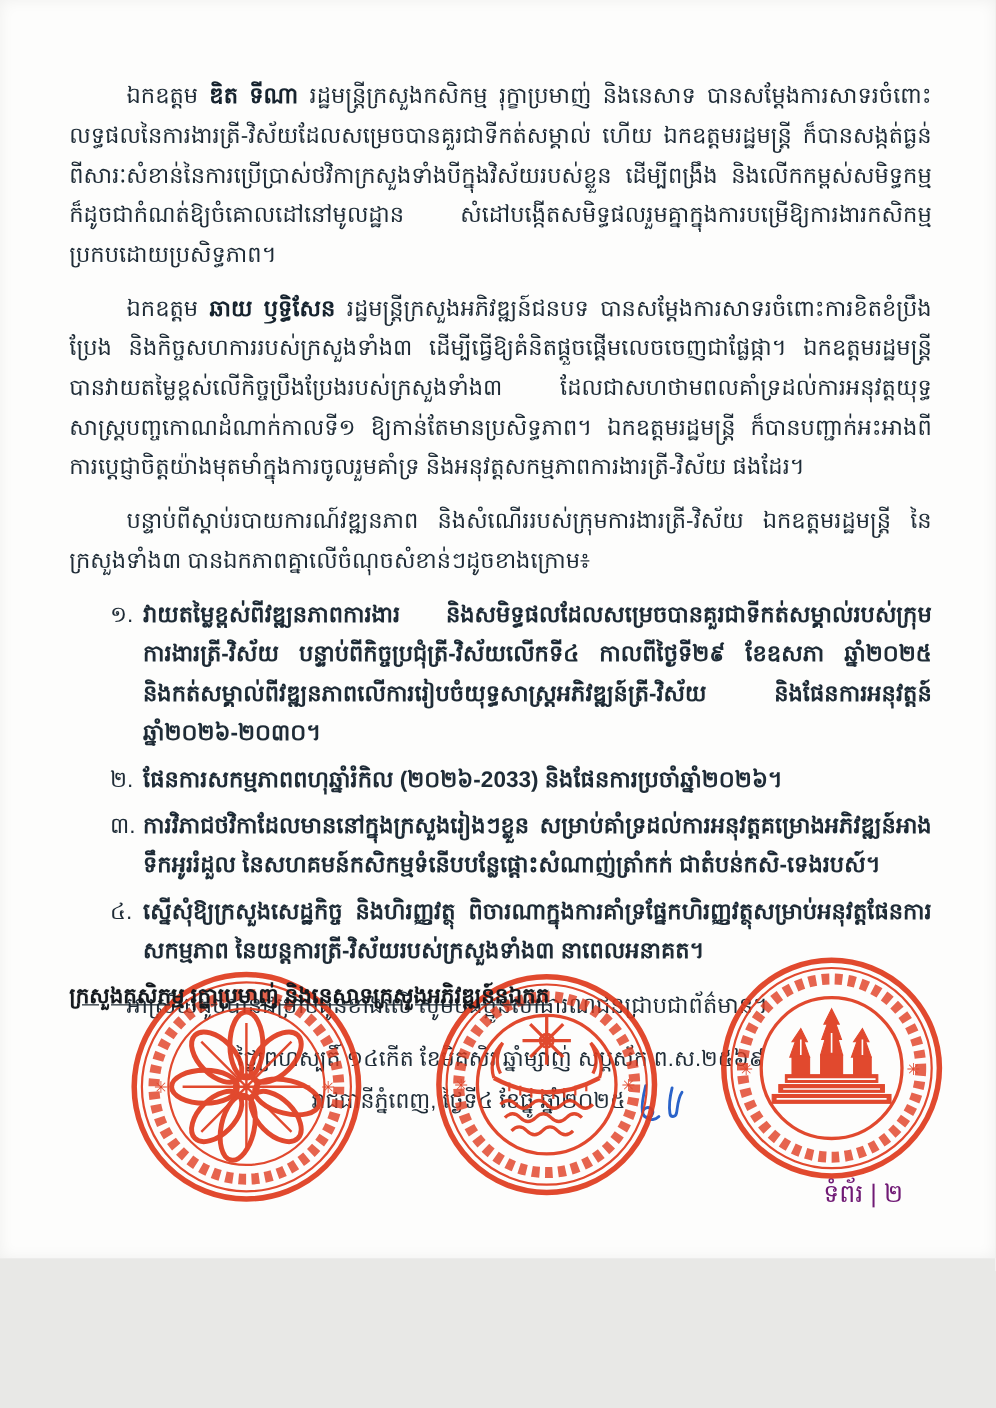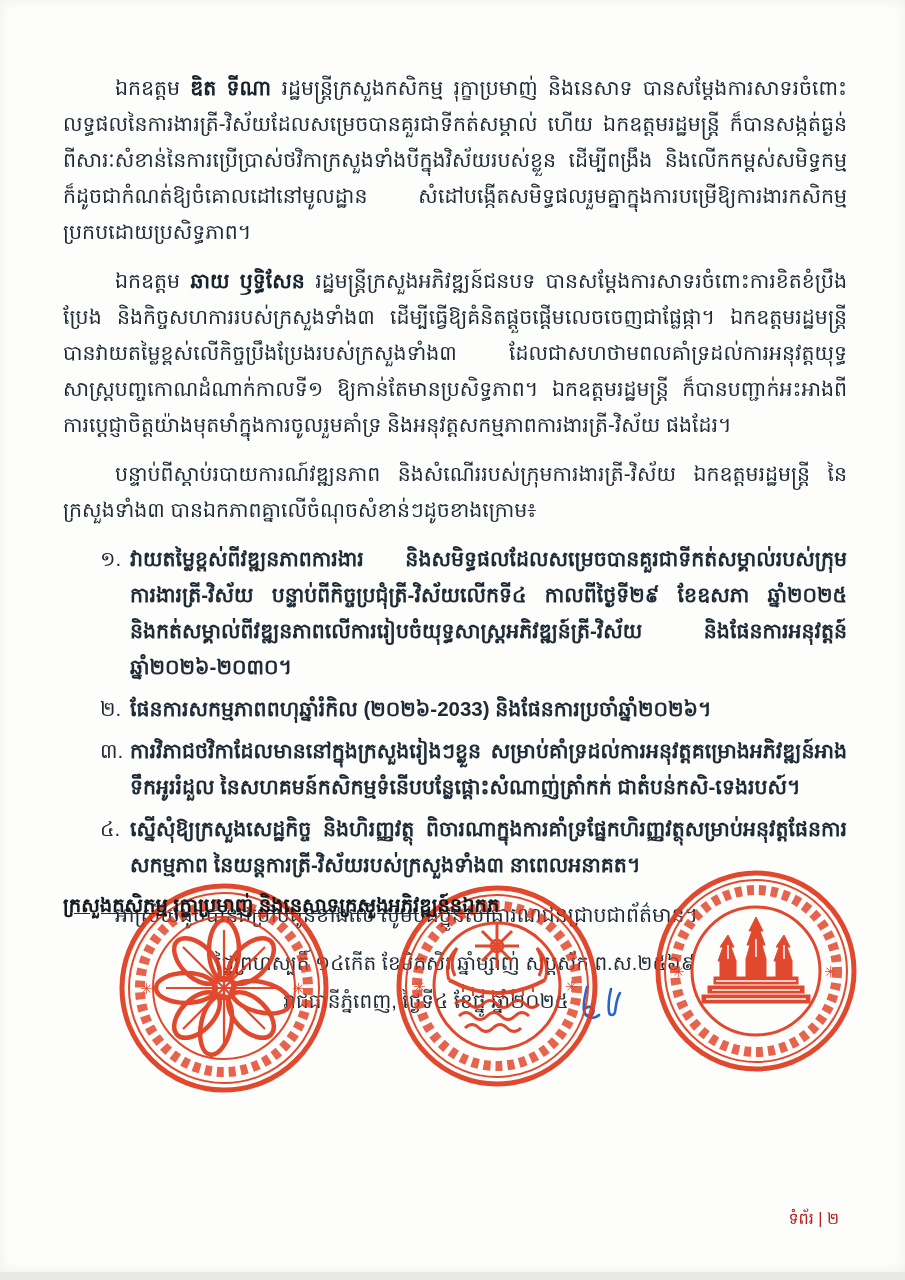--- a/index.html
+++ b/index.html
@@ -2,21 +2,21 @@
 <html lang="km"><head>
 <meta charset="utf-8">
 <style>
   html,body{margin:0;padding:0;}
   body{
     background:#e8e8e6;
     font-family:"Liberation Sans","DejaVu Sans",sans-serif;
   }
   .page{
     position:relative;
-    width:905px;height:1272px;
+    width:905px;height:1144px;
     margin:0 auto;
     background:#fdfdfc;
     color:#1e2b36;
     overflow:hidden;
     box-shadow:inset 0 0 14px rgba(0,0,0,.06);
   }
   .content{
     position:absolute;
     left:63px;right:58px;top:70px;
   }
@@ -68,23 +68,23 @@
     color:#151a1f;
     white-space:nowrap;
     text-shadow:0 0 1px rgba(0,0,0,.25);
   }
   .seal{position:absolute;z-index:2;opacity:.92;}
   .seal-1{left:116px;top:882px;}
   .seal-2{left:393px;top:884px;}
   .seal-3{left:652px;top:869px;}
   .page-footer{
     position:absolute;
-    right:66px;bottom:40px;
-    font-size:16px;
-    color:#b91c1c;
+    right:84px;bottom:40px;
+    font-size:23px;
+    color:#701a75;
     z-index:1;
   }
 </style>
 </head>
 <body>
 
 <div class="page">
 
   <div class="content">
 

